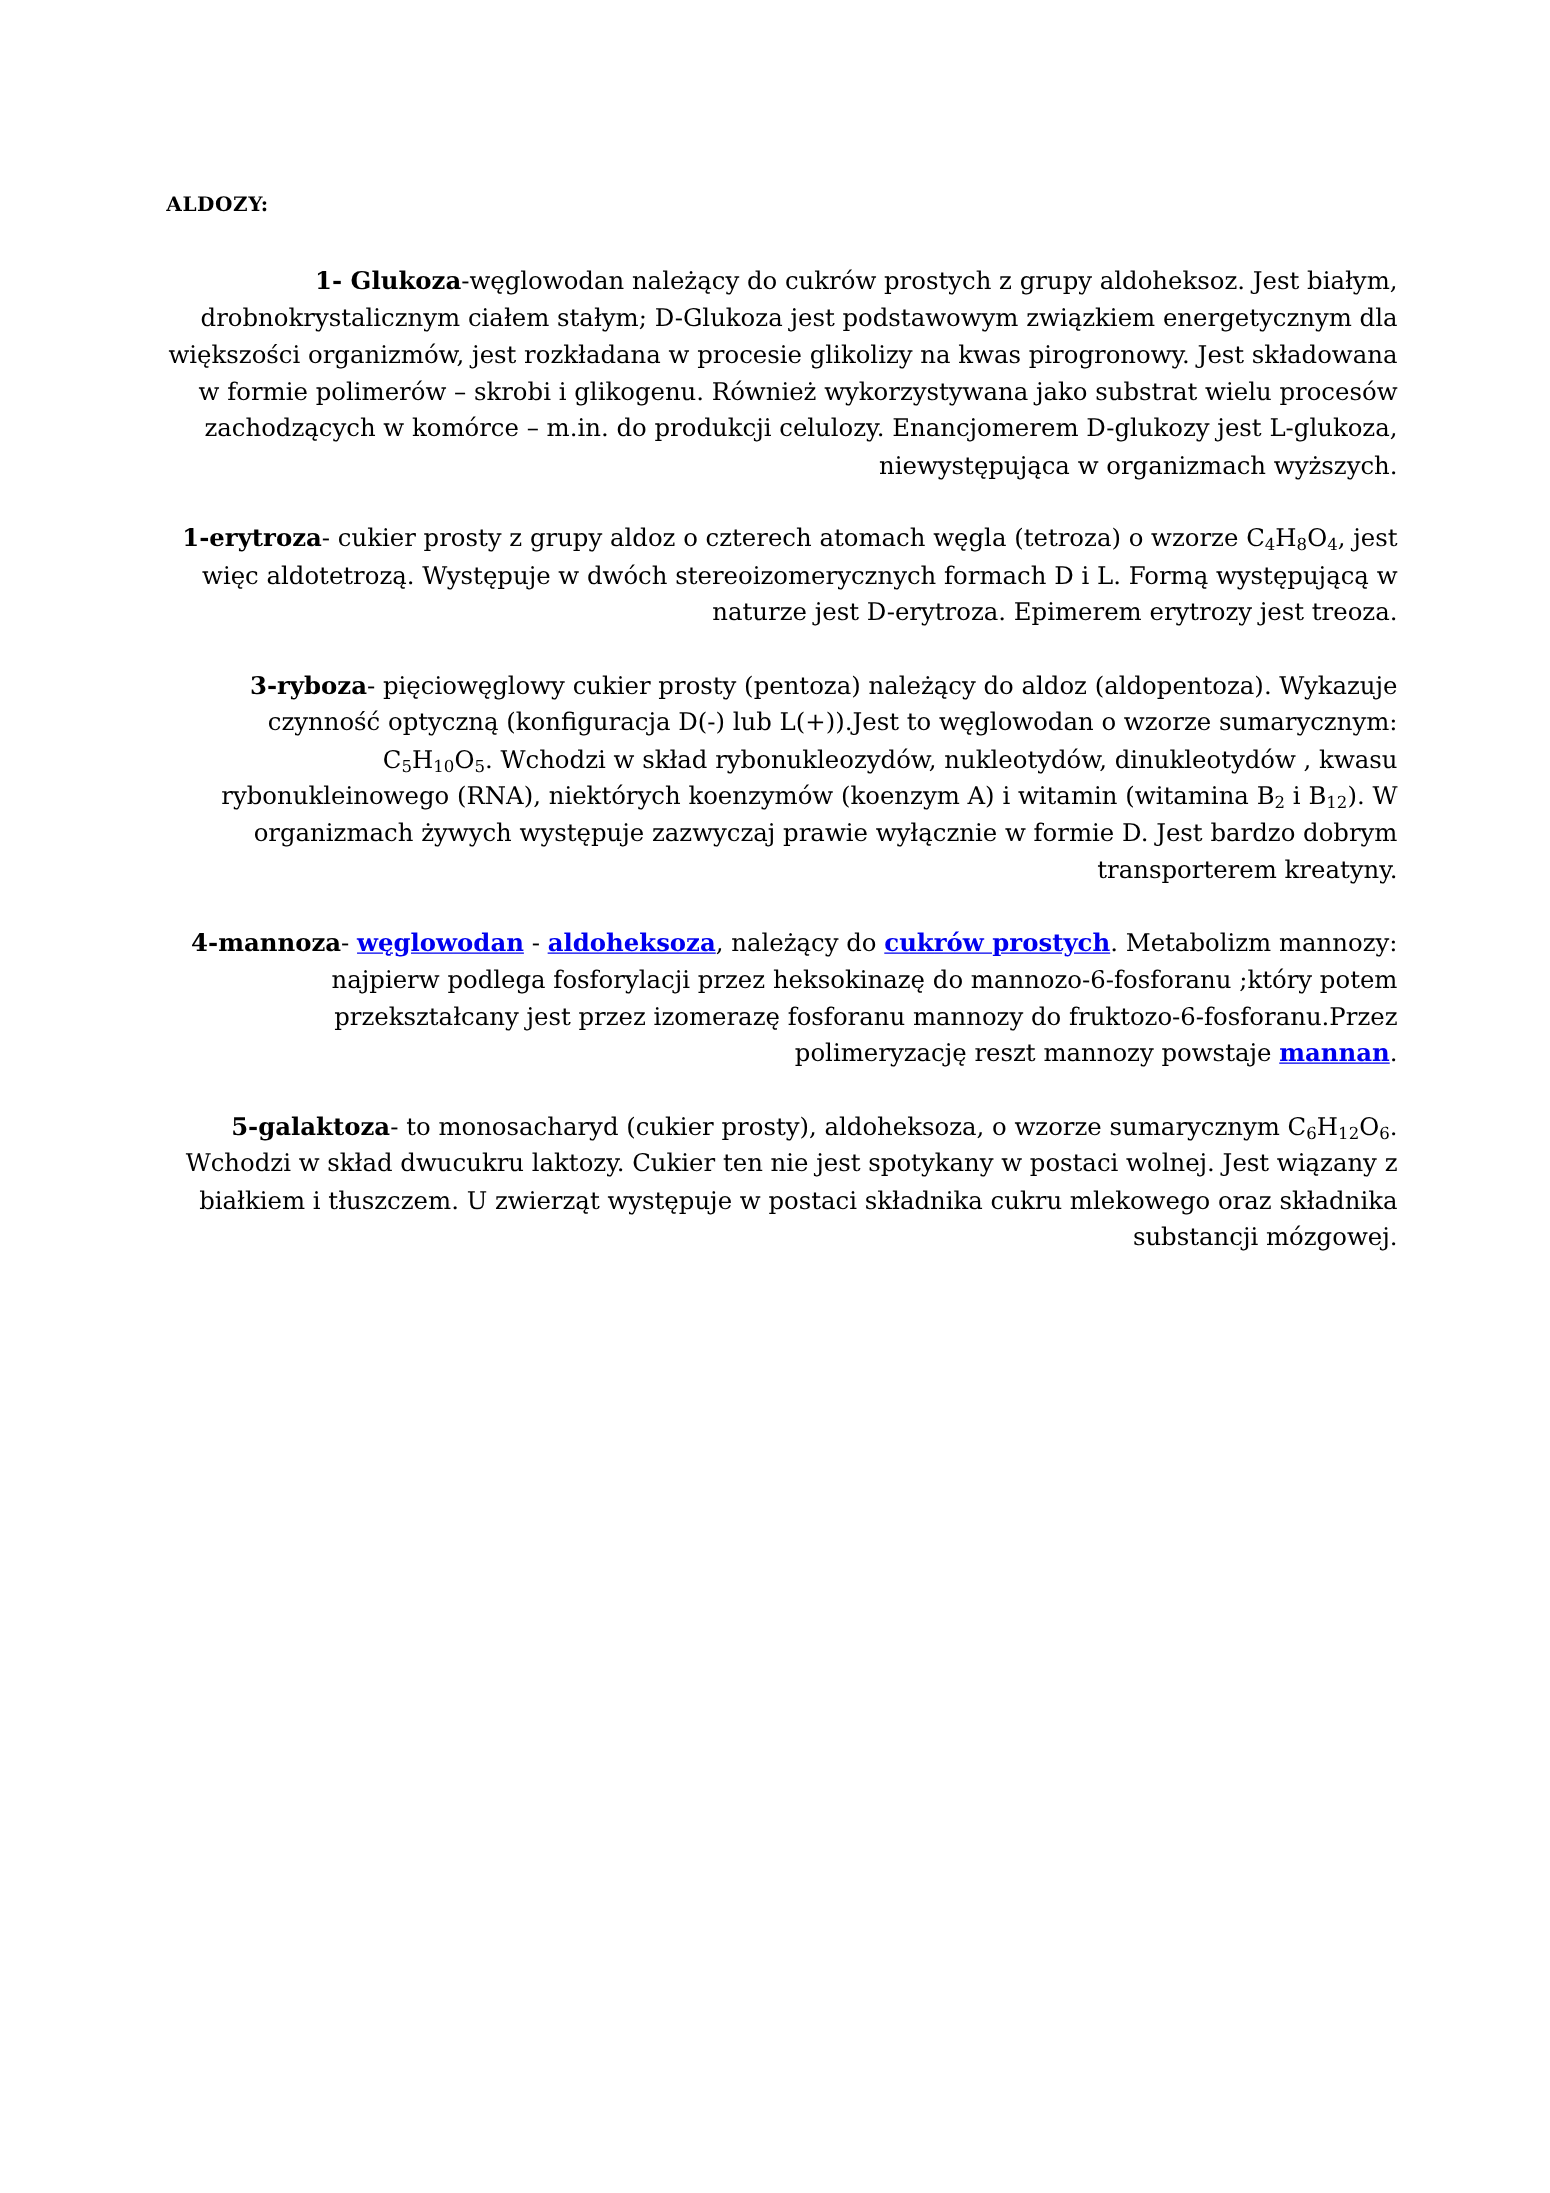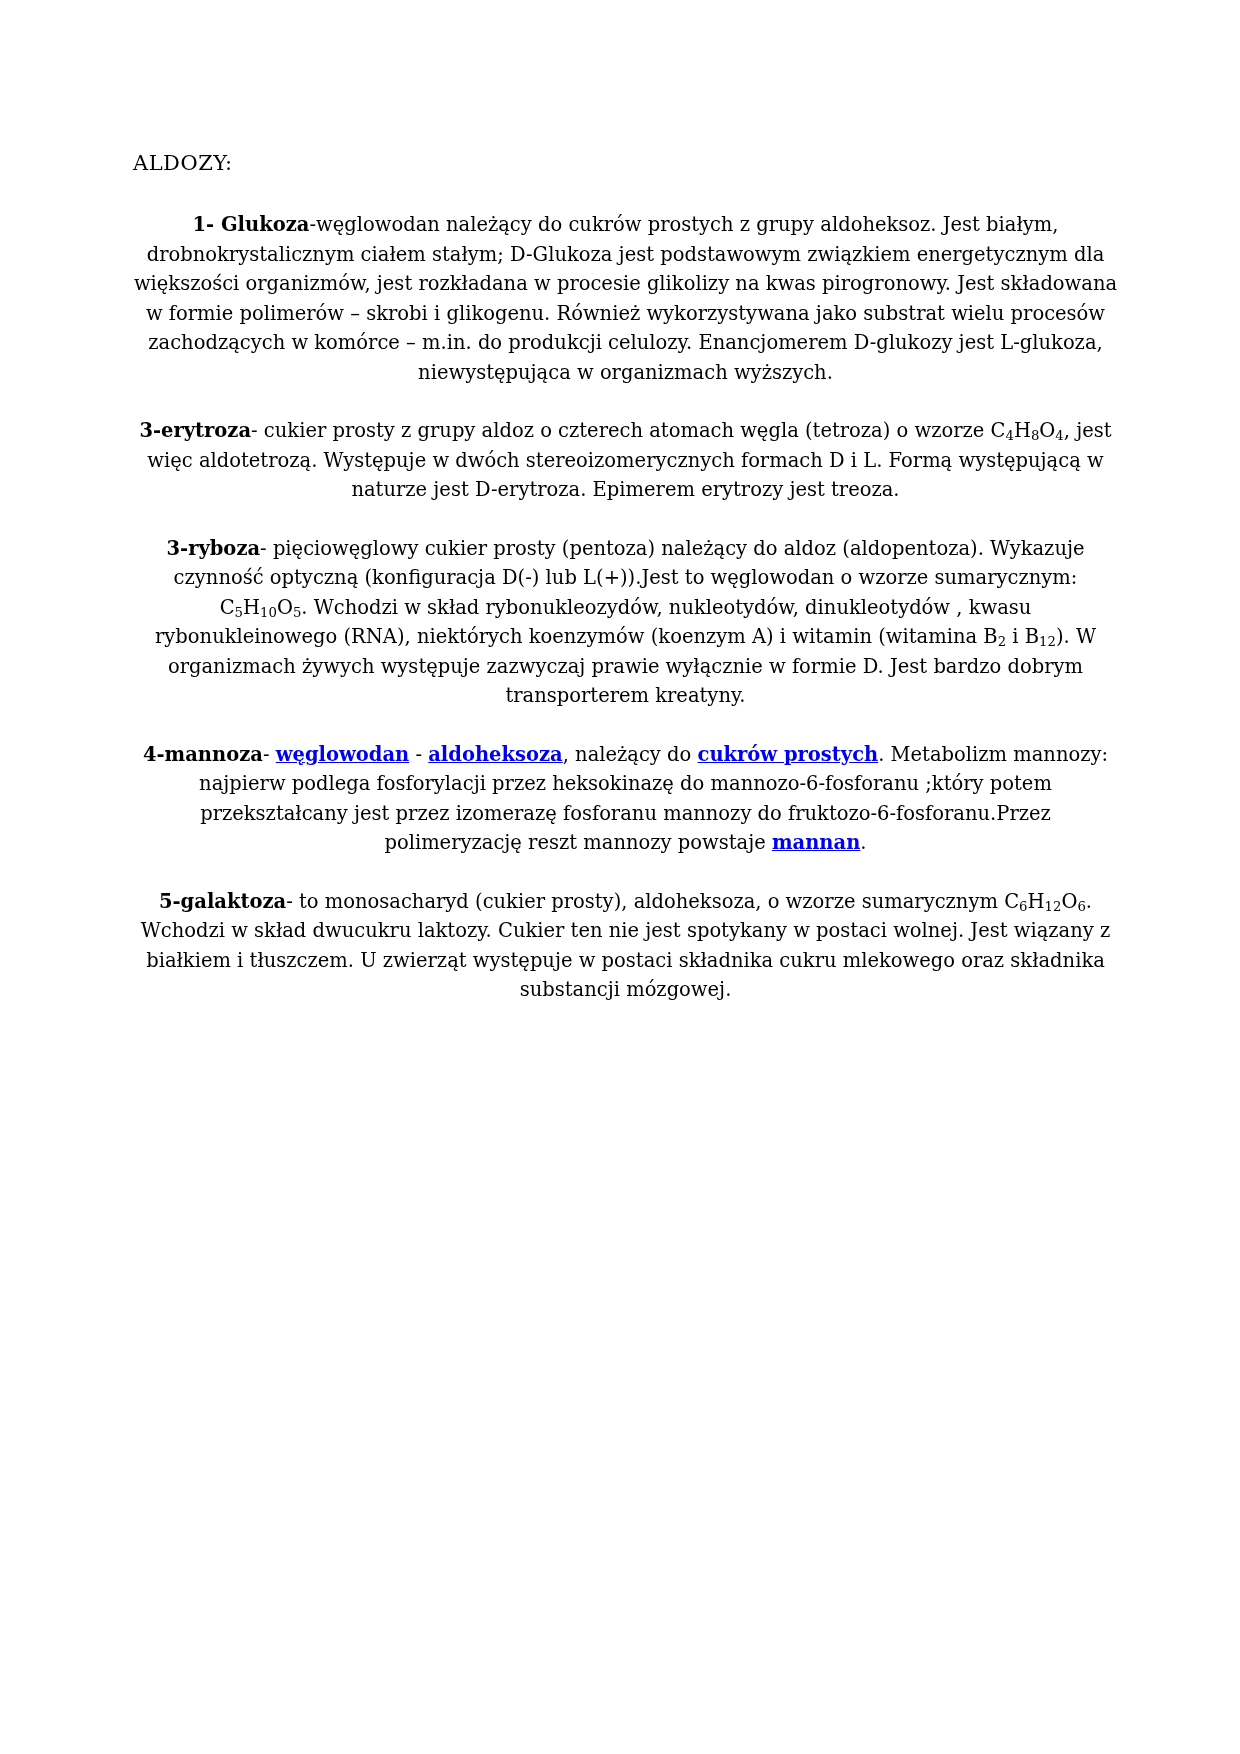--- a/index.html
+++ b/index.html
@@ -14,32 +14,32 @@
     font-family: "DejaVu Serif", "Liberation Serif", serif;
     overflow: hidden;
   }
   .page {
     box-sizing: border-box;
     width: 1240px;
     height: 1754px;
     padding: 149px 120px 0 133px;
   }
   .doc-title {
-    font-size: 21px;
-    font-weight: normal;
+    font-size: 16px;
+    font-weight: bold;
     line-height: 29px;
     margin: 0 0 32px 0;
     letter-spacing: 0.5px;
   }
   .para {
     font-size: 19.5px;
     line-height: 29.5px;
     margin: 0 0 29px 0;
     max-width: 985px;
-    text-align: center;
+    text-align: right;
   }
   .para b {
     font-weight: bold;
   }
   .para sub {
     font-size: 0.68em;
     line-height: 0;
     vertical-align: -0.25em;
   }
   .para a.link {
@@ -50,20 +50,20 @@
   }
 </style>
 </head>
 <body>
 
 <div class="page">
   <h1 class="doc-title">ALDOZY:</h1>
 
   <p class="para"><b>1- Glukoza</b><span>-węglowodan należący do cukrów prostych z grupy aldoheksoz. Jest białym, drobnokrystalicznym ciałem stałym; D-Glukoza jest podstawowym związkiem energetycznym dla większości organizmów, jest rozkładana w procesie glikolizy na kwas pirogronowy. Jest składowana w formie polimerów – skrobi i glikogenu. Również wykorzystywana jako substrat wielu procesów zachodzących w komórce – m.in. do produkcji celulozy. Enancjomerem D-glukozy jest L-glukoza, niewystępująca w organizmach wyższych.</span></p>
 
-  <p class="para"><b>3-erytroza</b><span>- cukier prosty z grupy aldoz o czterech atomach węgla (tetroza) o wzorze C</span><sub>4</sub><span>H</span><sub>8</sub><span>O</span><sub>4</sub><span>, jest więc aldotetrozą. Występuje w dwóch stereoizomerycznych formach D i L. Formą występującą w naturze jest D-erytroza. Epimerem erytrozy jest treoza.</span></p>
+  <p class="para"><b>1-erytroza</b><span>- cukier prosty z grupy aldoz o czterech atomach węgla (tetroza) o wzorze C</span><sub>4</sub><span>H</span><sub>8</sub><span>O</span><sub>4</sub><span>, jest więc aldotetrozą. Występuje w dwóch stereoizomerycznych formach D i L. Formą występującą w naturze jest D-erytroza. Epimerem erytrozy jest treoza.</span></p>
 
   <p class="para"><b>3-ryboza</b><span>- pięciowęglowy cukier prosty (pentoza) należący do aldoz (aldopentoza). Wykazuje czynność optyczną (konfiguracja D(-) lub L(+)).Jest to węglowodan o wzorze sumarycznym: C</span><sub>5</sub><span>H</span><sub>10</sub><span>O</span><sub>5</sub><span>. Wchodzi w skład rybonukleozydów, nukleotydów, dinukleotydów , kwasu rybonukleinowego (RNA), niektórych koenzymów (koenzym A) i witamin (witamina B</span><sub>2</sub><span> i B</span><sub>12</sub><span>). W organizmach żywych występuje zazwyczaj prawie wyłącznie w formie D. Jest bardzo dobrym transporterem kreatyny.</span></p>
 
   <p class="para"><b>4-mannoza</b><span>- </span><a class="link">węglowodan</a><span> - </span><a class="link">aldoheksoza</a><span>, należący do </span><a class="link">cukrów prostych</a><span>. Metabolizm mannozy: najpierw podlega fosforylacji przez heksokinazę do mannozo-6-fosforanu ;który potem przekształcany jest przez izomerazę fosforanu mannozy do fruktozo-6-fosforanu.Przez polimeryzację reszt mannozy powstaje </span><a class="link">mannan</a><span>.</span></p>
 
   <p class="para"><b>5-galaktoza</b><span>- to monosacharyd (cukier prosty), aldoheksoza, o wzorze sumarycznym C</span><sub>6</sub><span>H</span><sub>12</sub><span>O</span><sub>6</sub><span>. Wchodzi w skład dwucukru laktozy. Cukier ten nie jest spotykany w postaci wolnej. Jest wiązany z białkiem i tłuszczem. U zwierząt występuje w postaci składnika cukru mlekowego oraz składnika substancji mózgowej.</span></p>
 </div>
 
 </body></html>

